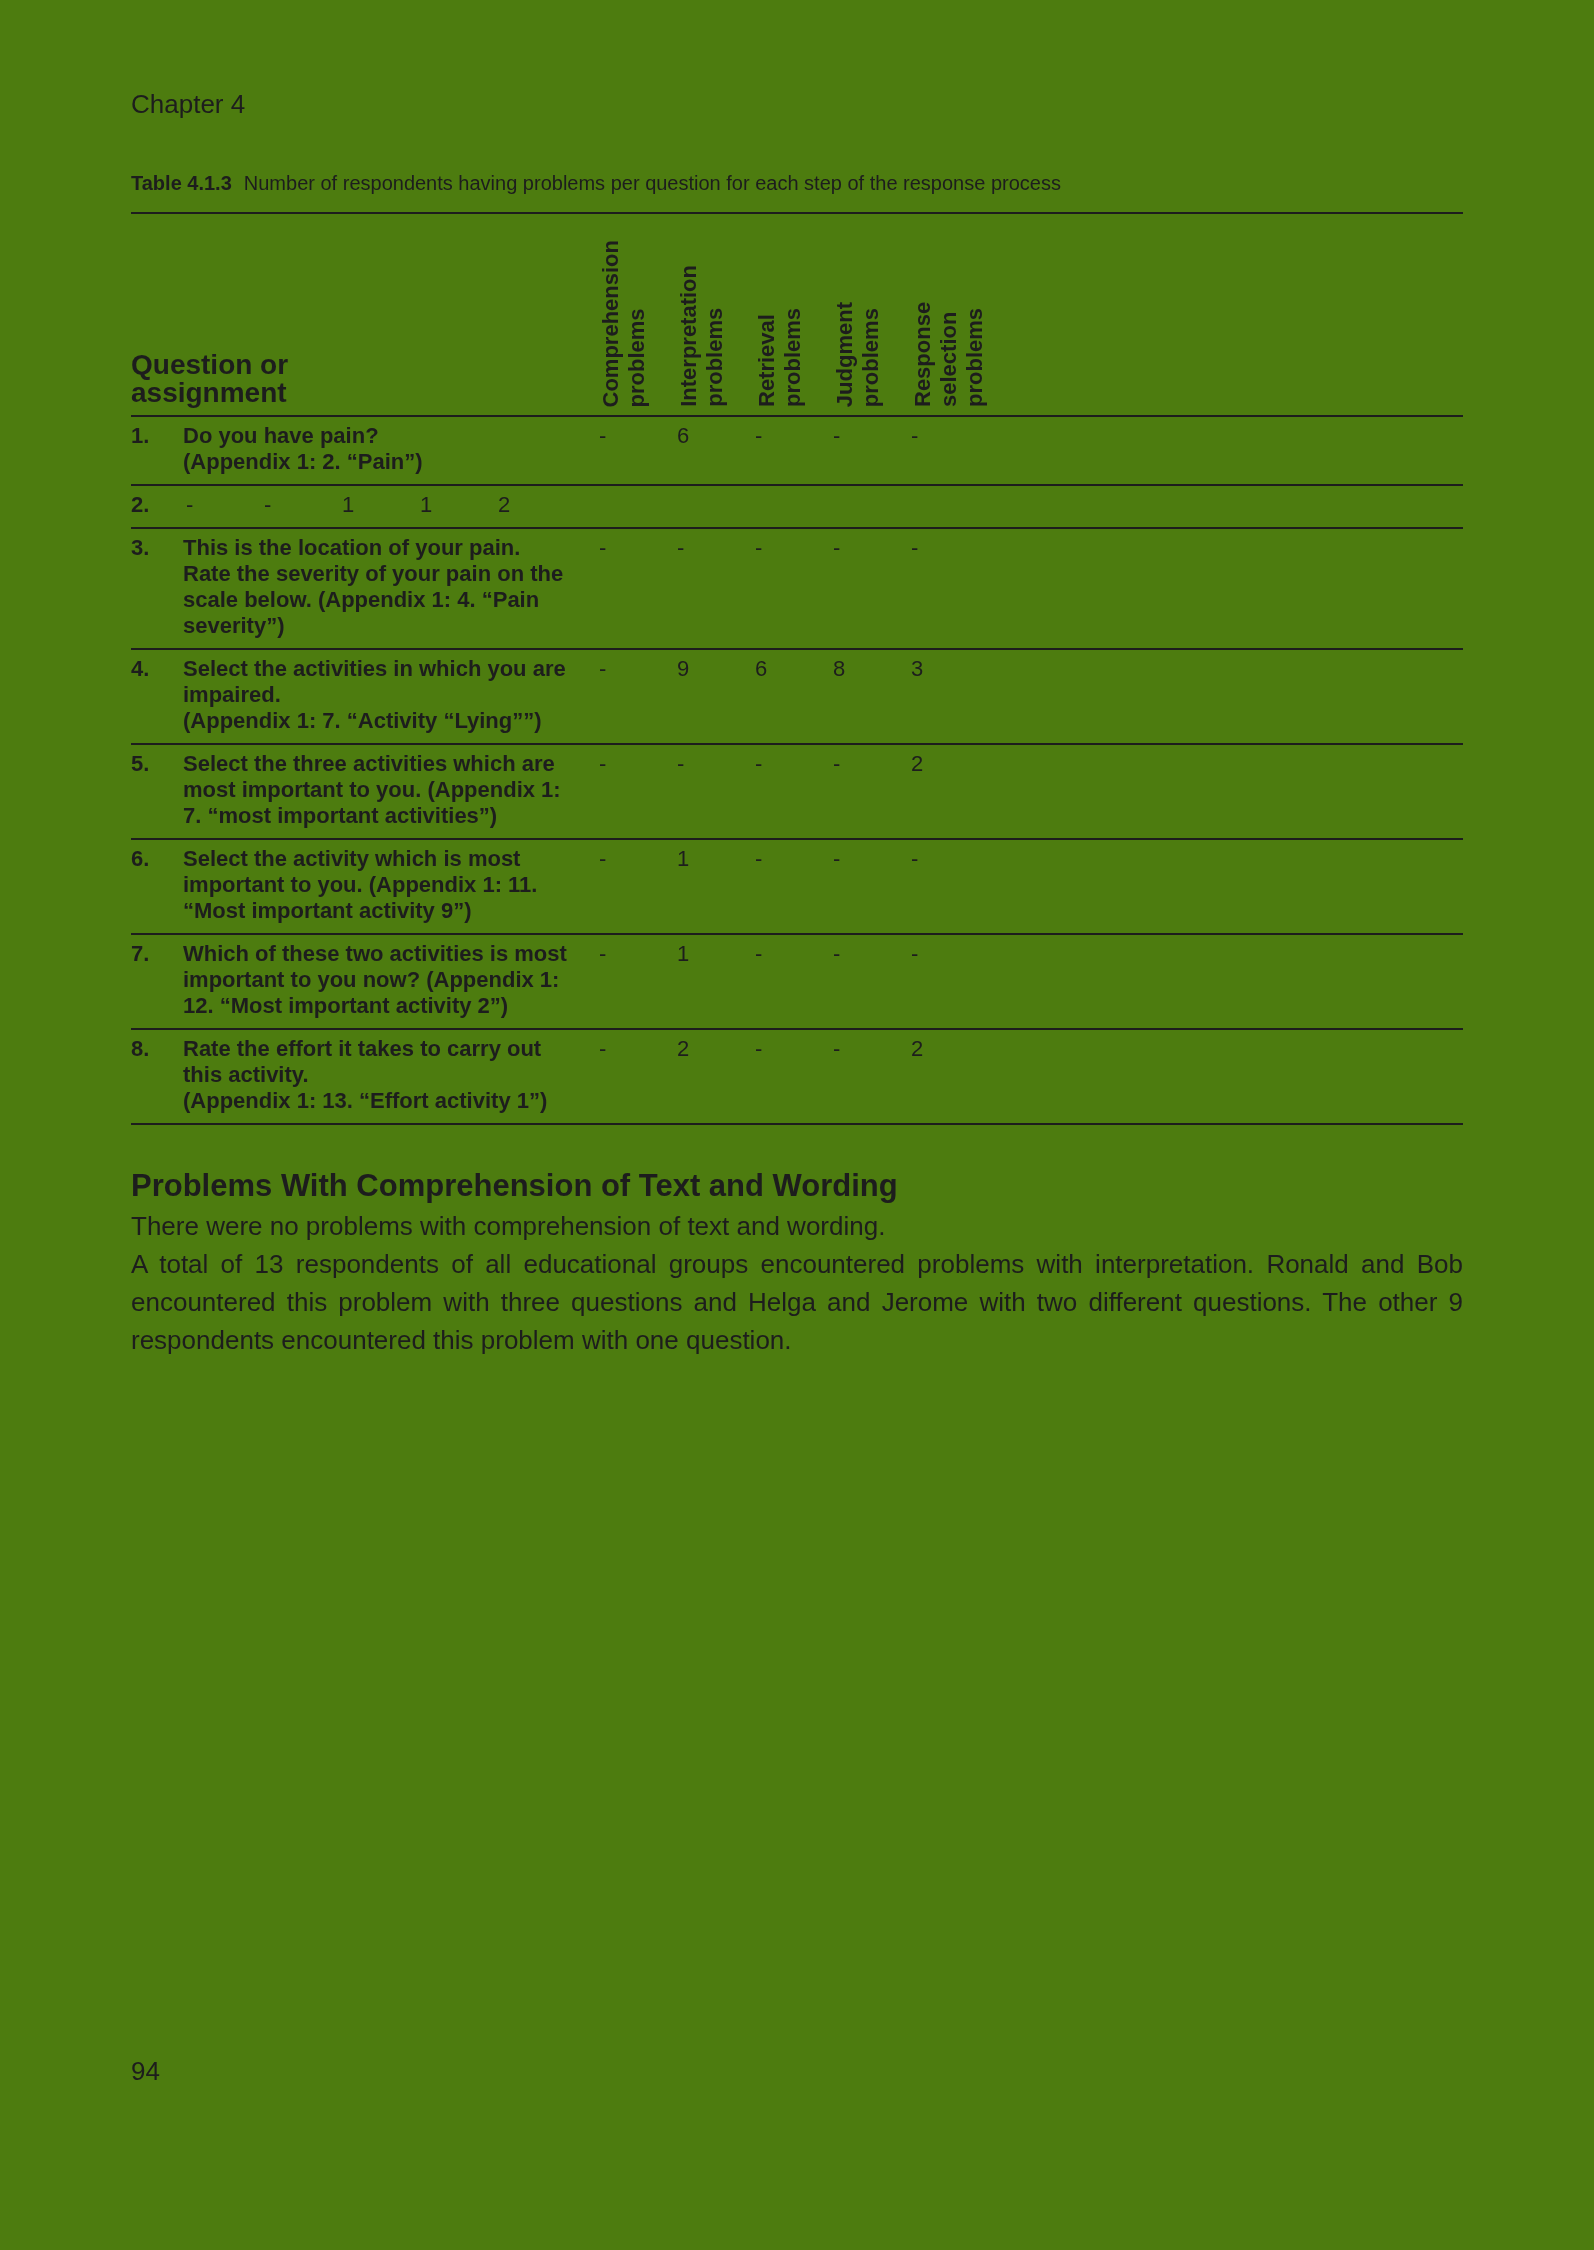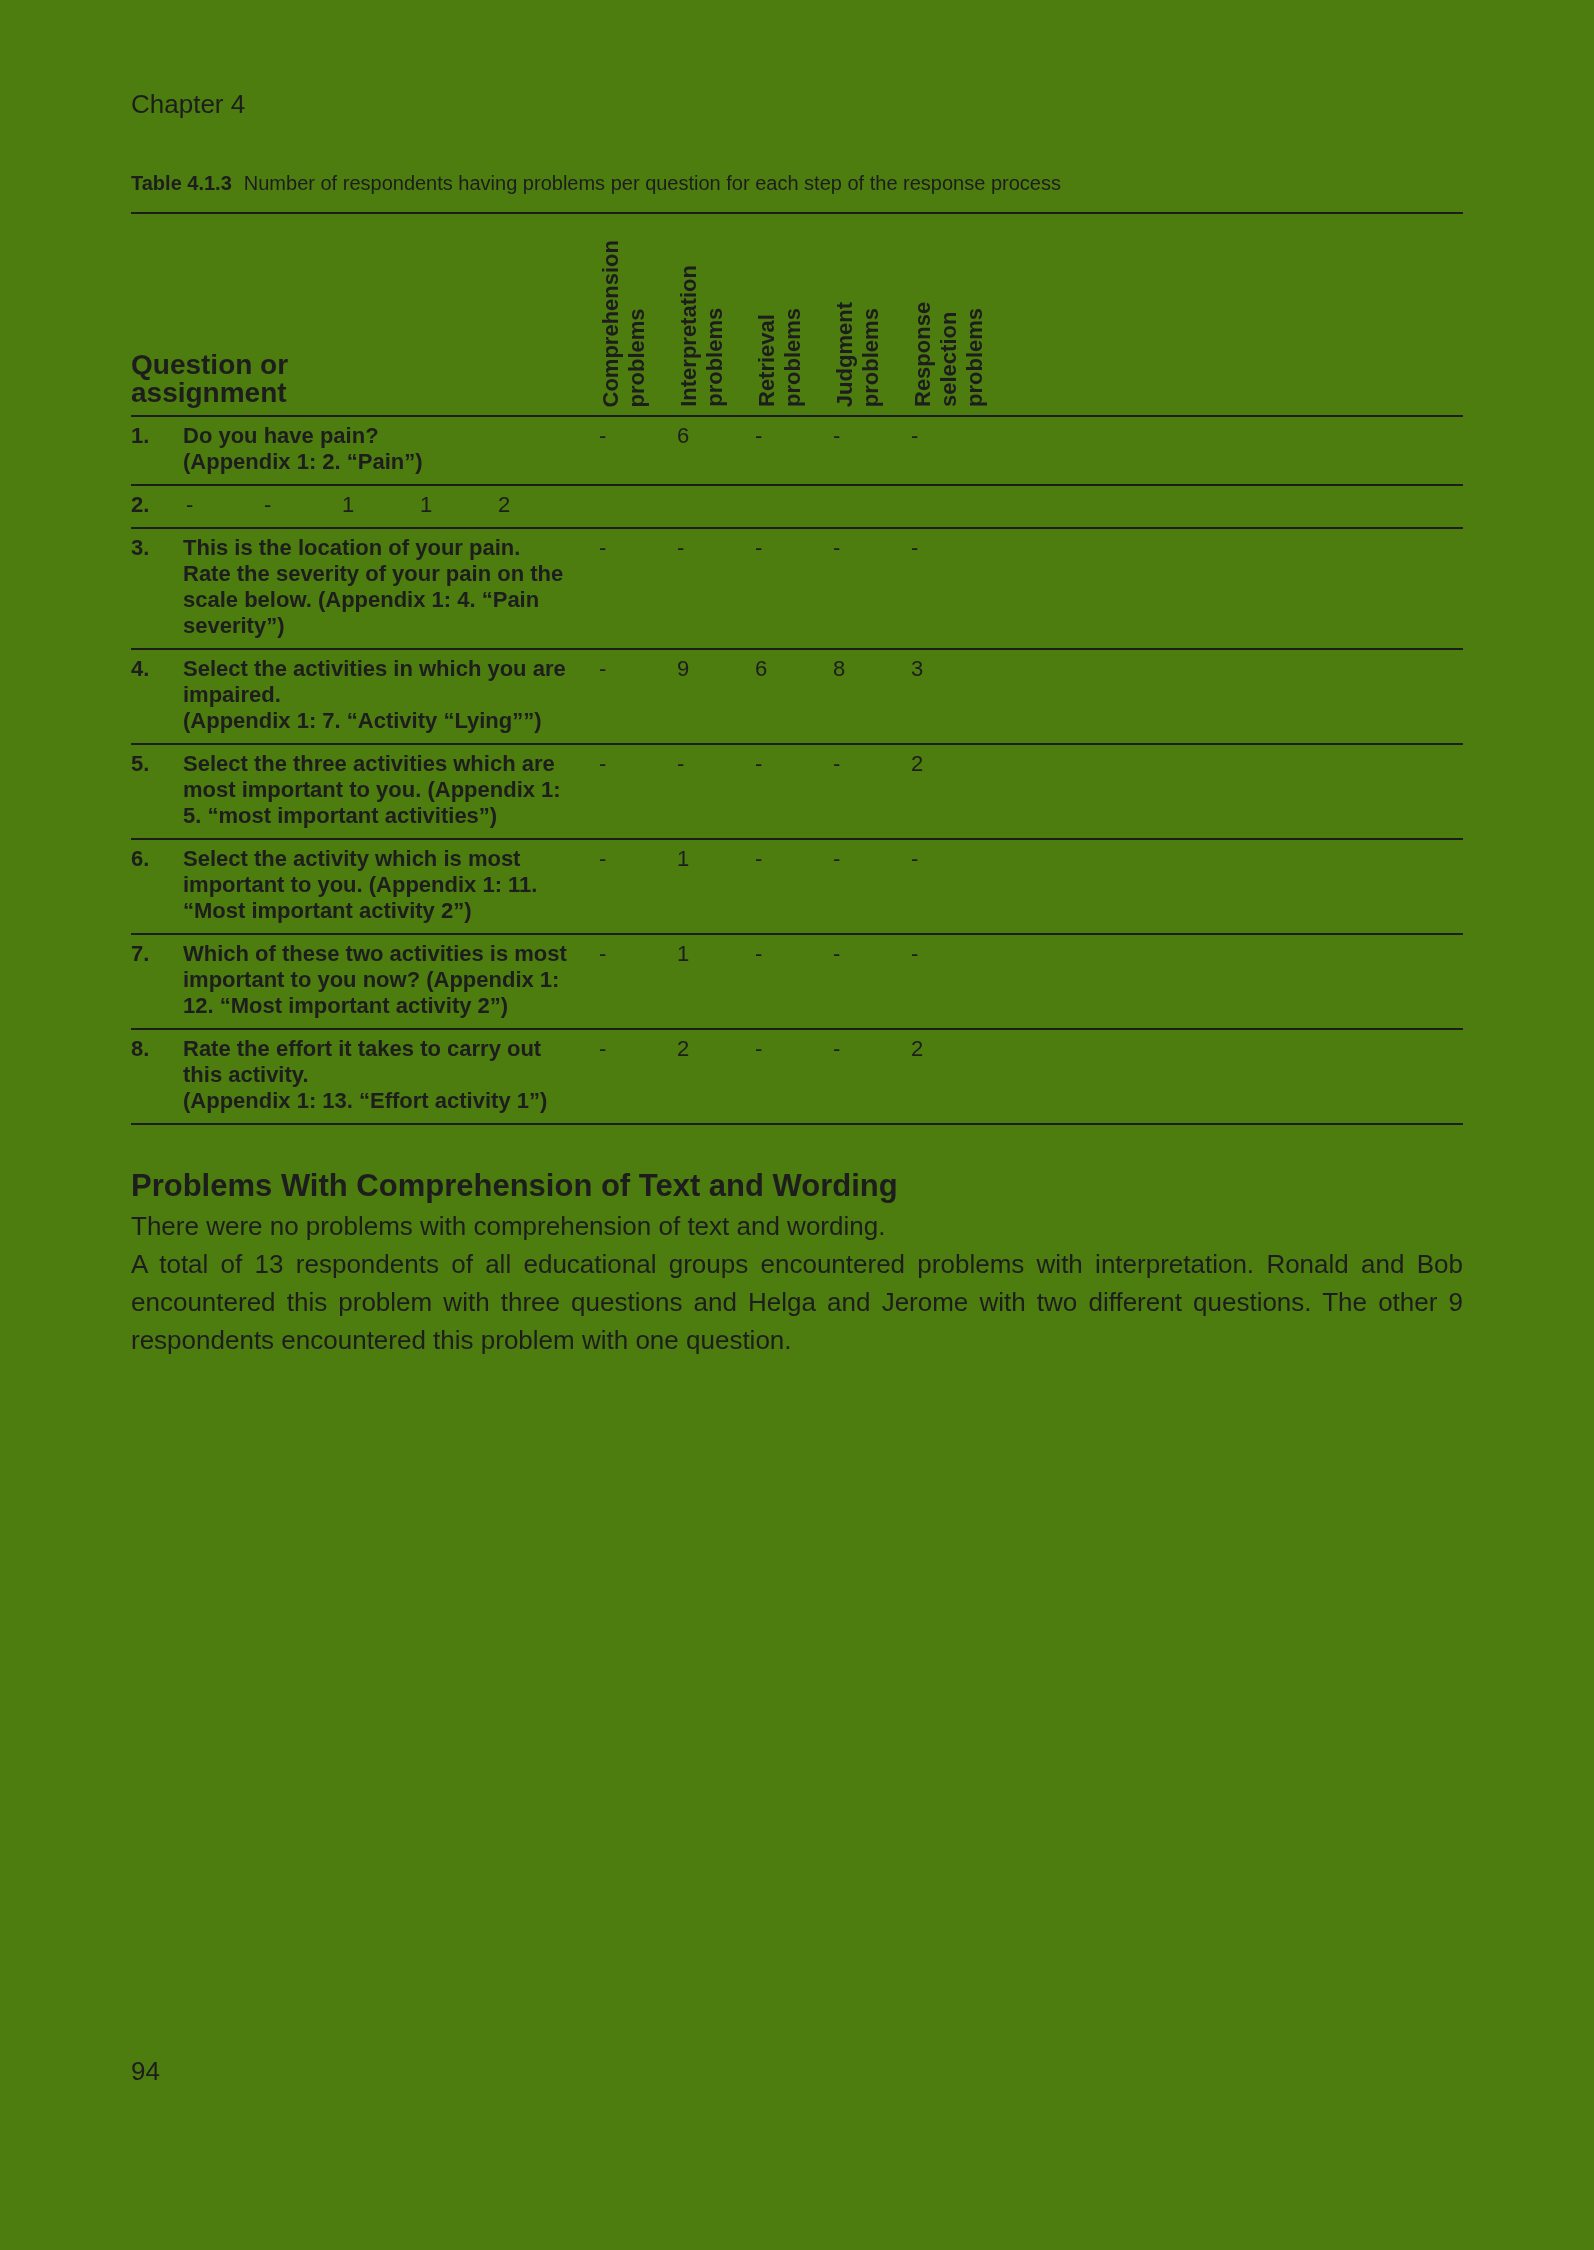--- a/index.html
+++ b/index.html
@@ -157,33 +157,33 @@
       <div class="col-v val">9</div>
       <div class="col-v val">6</div>
       <div class="col-v val">8</div>
       <div class="col-v val">3</div>
     </div>
 
     <div class="row">
       <div class="col-num">5.</div>
       <div class="col-q q">Select the three activities which are
 most important to you. (Appendix 1:
-5. “most important activities”)</div>
+7. “most important activities”)</div>
       <div class="col-v val">-</div>
       <div class="col-v val">-</div>
       <div class="col-v val">-</div>
       <div class="col-v val">-</div>
       <div class="col-v val">2</div>
     </div>
 
     <div class="row">
       <div class="col-num">6.</div>
       <div class="col-q q">Select the activity which is most
 important to you. (Appendix 1: 11.
-“Most important activity 2”)</div>
+“Most important activity 9”)</div>
       <div class="col-v val">-</div>
       <div class="col-v val">1</div>
       <div class="col-v val">-</div>
       <div class="col-v val">-</div>
       <div class="col-v val">-</div>
     </div>
 
     <div class="row">
       <div class="col-num">7.</div>
       <div class="col-q q">Which of these two activities is most

